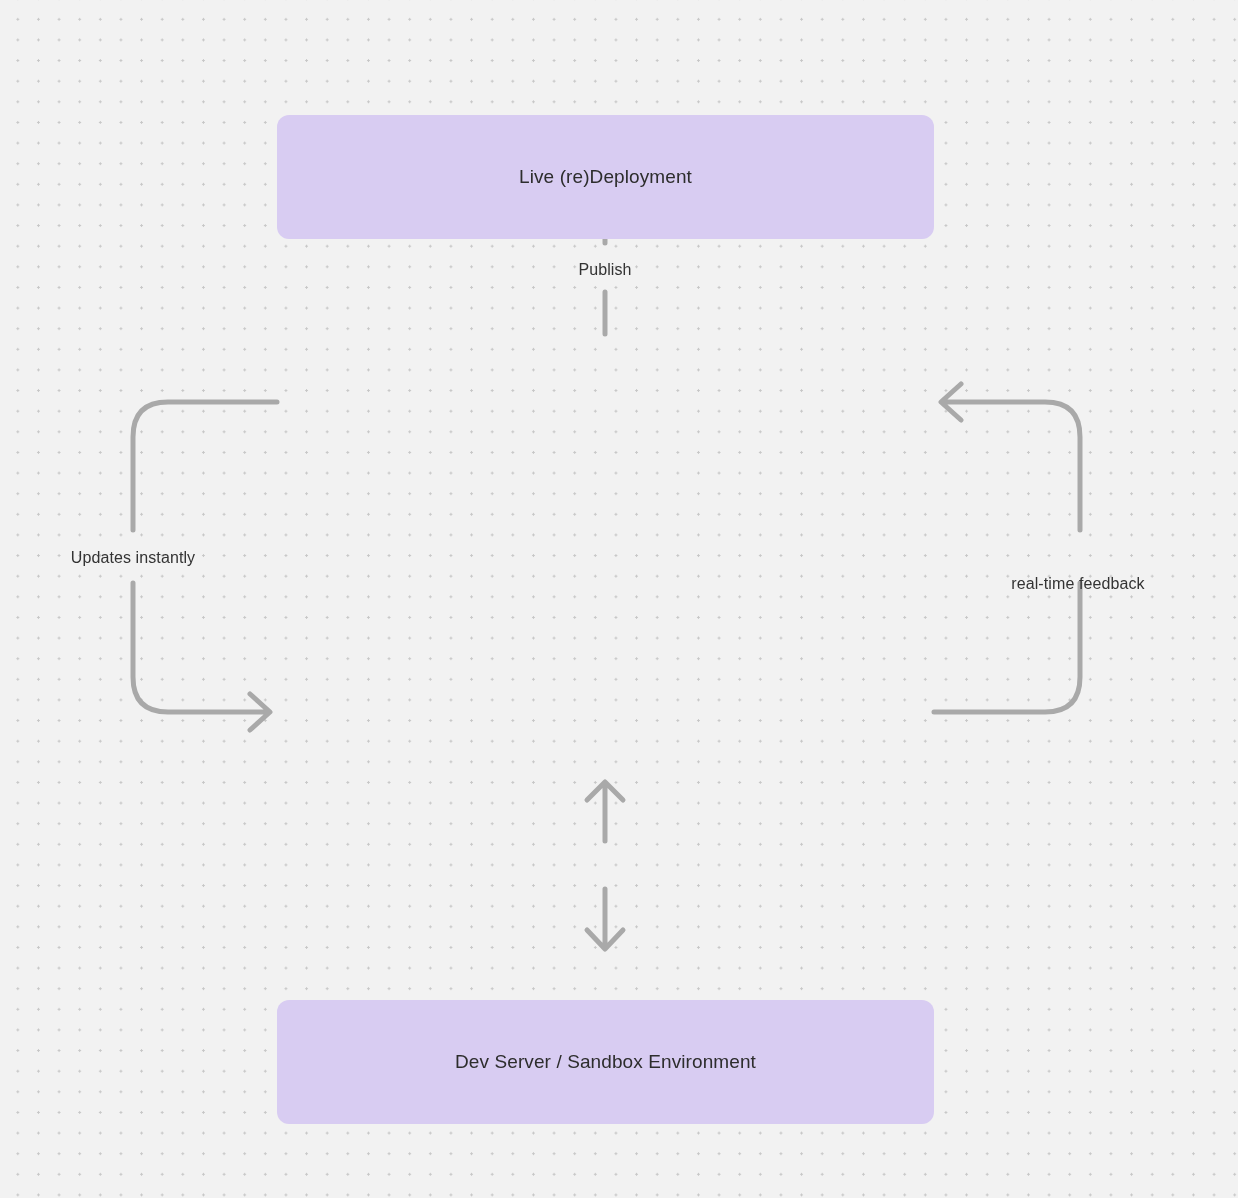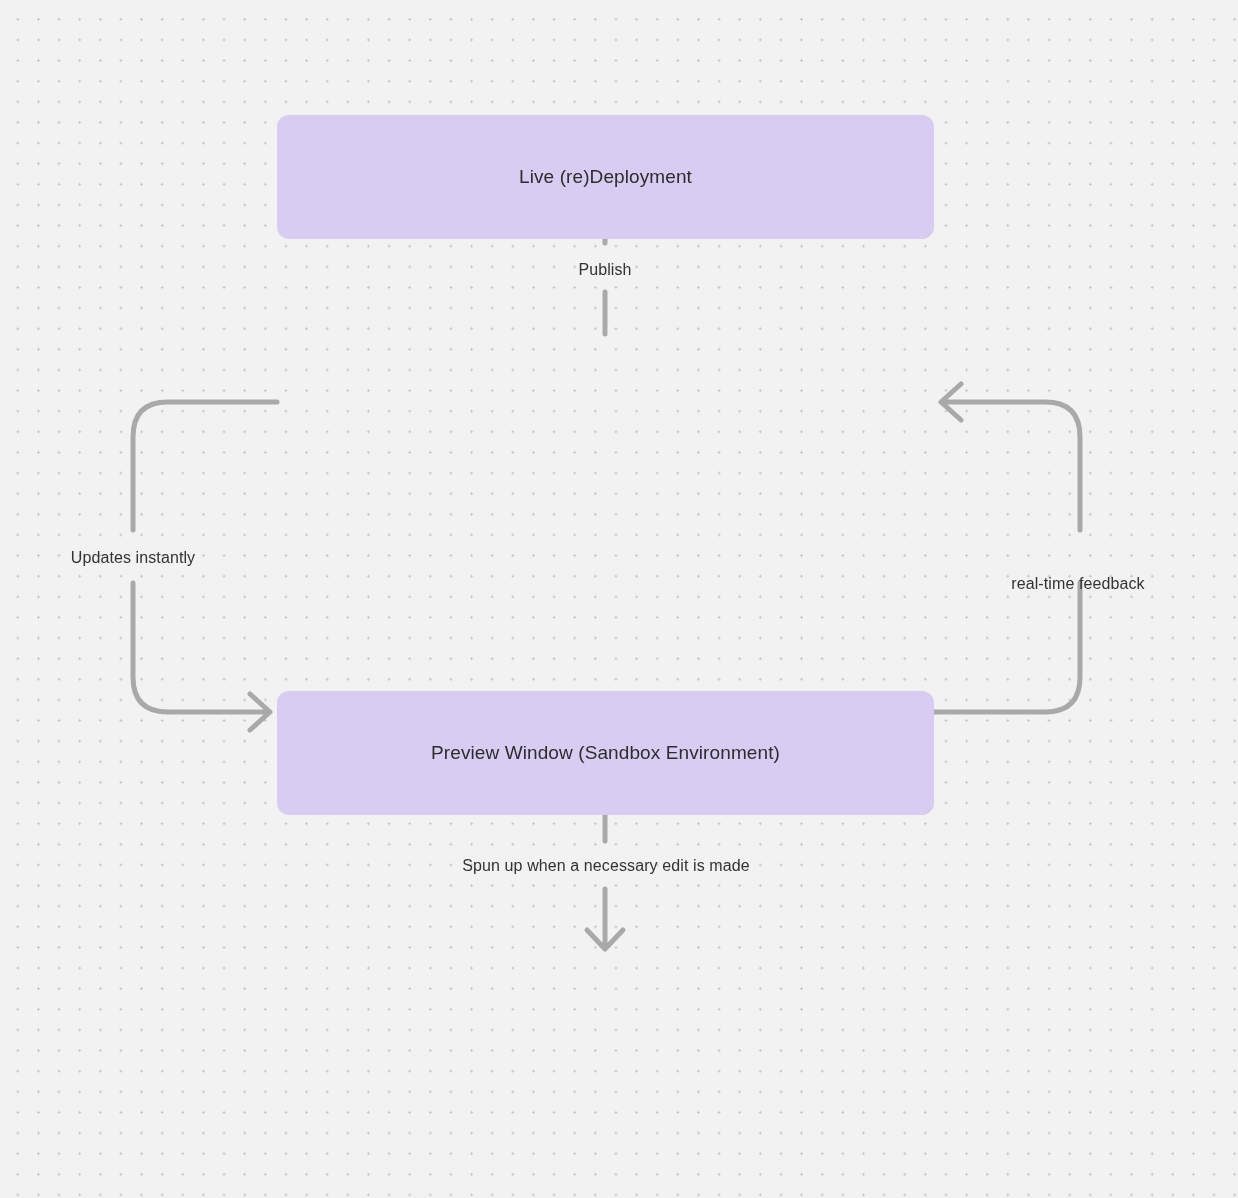--- a/index.html
+++ b/index.html
@@ -88,26 +88,25 @@
 
     <path d="M605 841 L605 785 M587 800 L605 782 L623 800"></path>
     <path d="M605 889 L605 947 M587 930 L605 949 L623 930"></path>
   </svg>
 
   <div class="node node-live">
     <span>Live (re)Deployment</span>
   </div>
 
 
-  <div class="node node-preview">
-    <span>Preview Window (Sandbox Environment)</span>
+
+  <div class="node node-devserver">
+    <span>Dev Server / Sandbox Environment</span>
   </div>
-
 
   <div class="edge-label label-publish">Publish</div>
 
   <div class="edge-label label-updates">Updates instantly</div>
 
   <div class="edge-label label-feedback">real-time feedback</div>
 
-  <div class="edge-label label-spunup">Spun up when a necessary edit is made</div>
 
 </div>
 
 </body></html>

